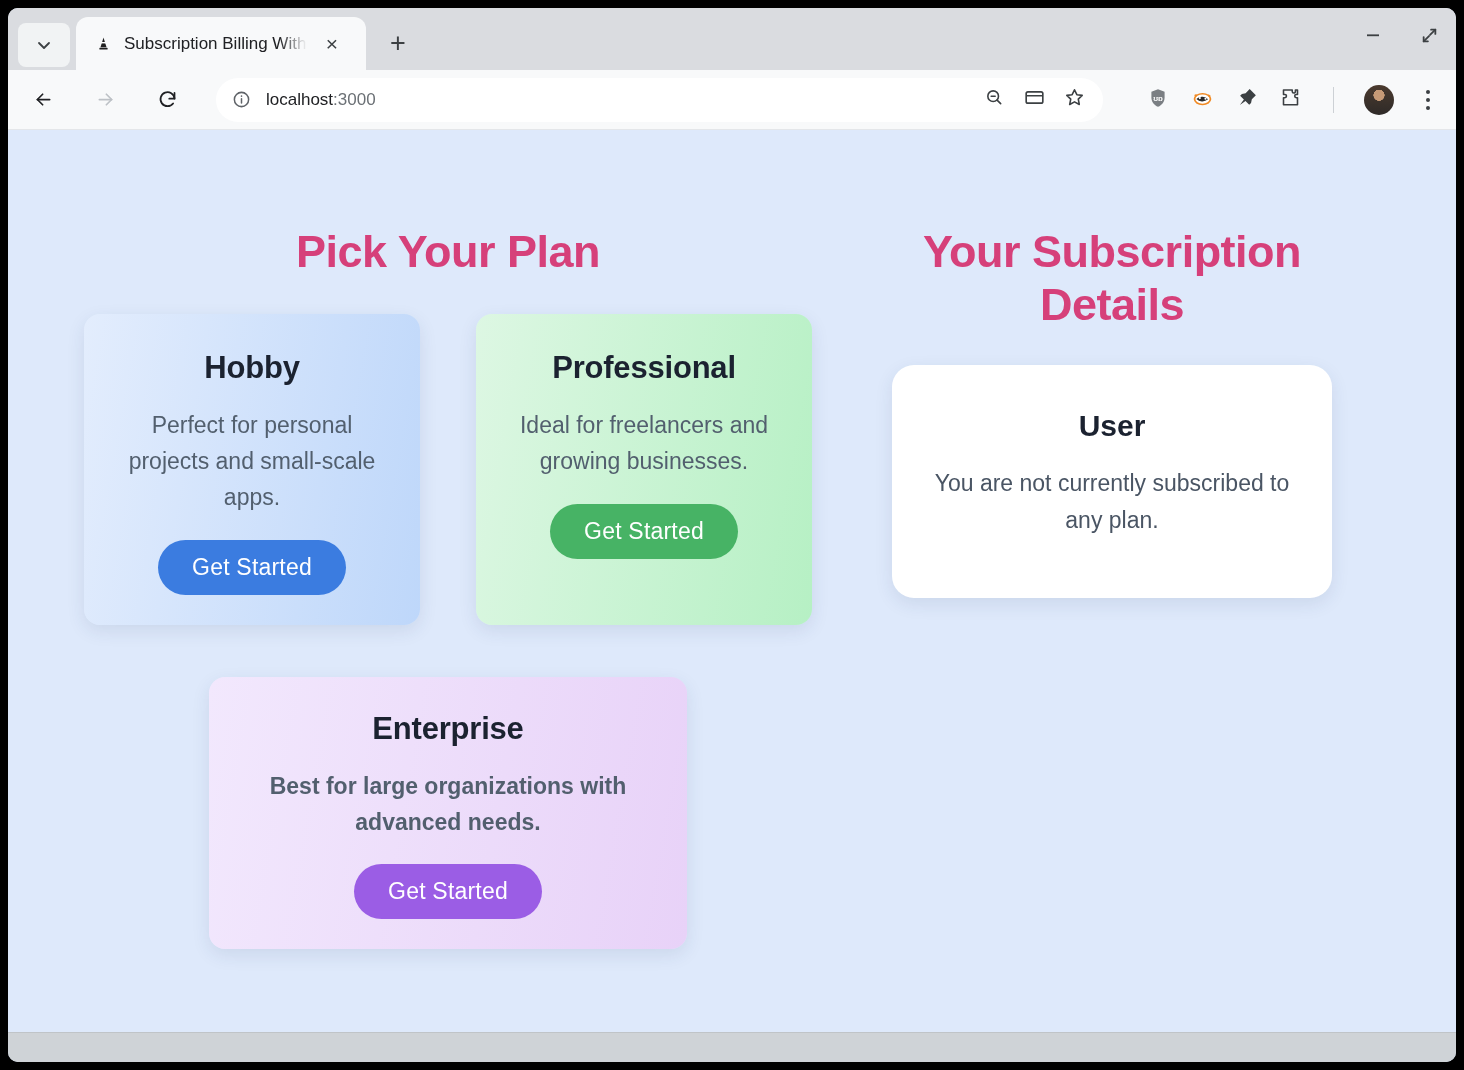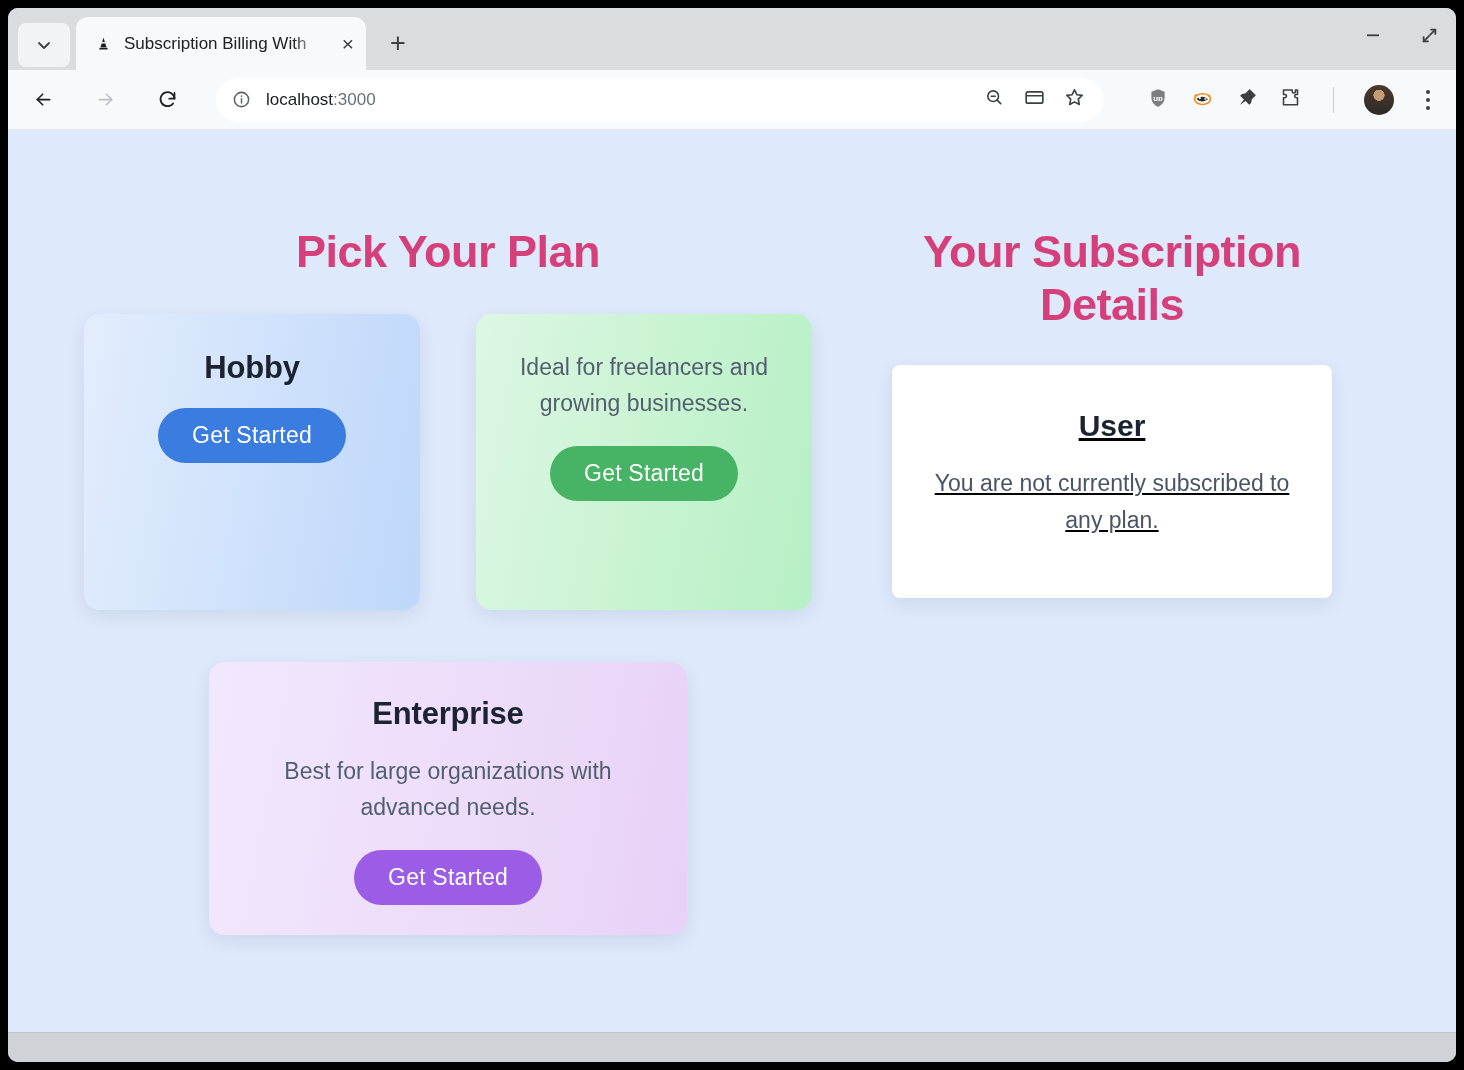--- a/index.html
+++ b/index.html
@@ -29,21 +29,21 @@
     border-radius: 8px; background: #f1f3f4;
     display: flex; align-items: center; justify-content: center;
     color: #3c4043;
   }
   .tab {
     margin-left: 6px; margin-bottom: 0;
     height: 53px; width: 290px;
     background: #f8f9fa;
     border-radius: 12px 12px 0 0;
     display: flex; align-items: center;
-    padding: 0 5px 0 18px; gap: 12px;
+    padding: 0 21px 0 18px; gap: 12px;
     position: relative;
     justify-content: center;
   }
   .favicon {
     width: 18px; height: 18px; flex: none;
     display: flex; align-items: center; justify-content: center;
   }
   .tab-title {
     flex: 1; font-size: 17px; color: #202124;
     white-space: nowrap; overflow: hidden;
@@ -139,36 +139,36 @@
     padding: 34px 24px 30px;
   }
   .card h2 {
     font-size: 31px; font-weight: 800; color: #1b2230;
     margin-bottom: 22px; letter-spacing: -0.2px;
   }
   .card p {
     font-size: 23px; color: #525f6e; line-height: 1.56;
     margin-bottom: 24px; max-width: 300px;
   }
-  .card.enterprise p { max-width: 420px; }
+  .card.enterprise p { max-width: 420px; font-weight: bold; }
   .btn {
     border: none; border-radius: 999px;
     color: #fff; font-size: 23px;
     padding: 14px 34px; cursor: pointer;
     font-family: inherit; letter-spacing: 0.2px;
   }
   .btn.blue { background: #3b7ce0; }
   .btn.green { background: #47b365; }
   .btn.purple { background: #9b5de5; }
 
   .user-card {
     width: 440px; min-height: 233px; margin: 0 auto;
-    background: #fff; border-radius: 8px;
+    background: #fff; border-radius: 22px;
     box-shadow: 0 6px 18px rgba(40,60,100,0.10);
-    padding: 44px 40px; text-align: center; text-decoration: underline;
+    padding: 44px 40px; text-align: center;
   }
   .user-card h2 { font-size: 30px; font-weight: 800; color: #1b2230; margin-bottom: 22px; }
   .user-card p { font-size: 23px; color: #4a5564; line-height: 1.6; }
 
   .statusbar {
     height: 30px; background: #cfd3d7; flex: none;
     border-top: 1px solid #c0c4c8;
   }
 </style>
 </head>
@@ -306,24 +306,26 @@
 
   <div class="page">
     <div class="content">
 
       <div class="col-left">
         <h1 class="section-title">Pick Your Plan</h1>
 
         <div class="plan-row">
           <div class="card hobby">
             <h2>Hobby</h2>
+            <p>Perfect for personal projects and small-scale apps.</p>
             <button class="btn blue">Get Started</button>
           </div>
 
           <div class="card professional">
+            <h2>Professional</h2>
             <p>Ideal for freelancers and growing businesses.</p>
             <button class="btn green">Get Started</button>
           </div>
         </div>
 
         <div class="card enterprise">
           <h2>Enterprise</h2>
           <p>Best for large organizations with advanced needs.</p>
           <button class="btn purple">Get Started</button>
         </div>

